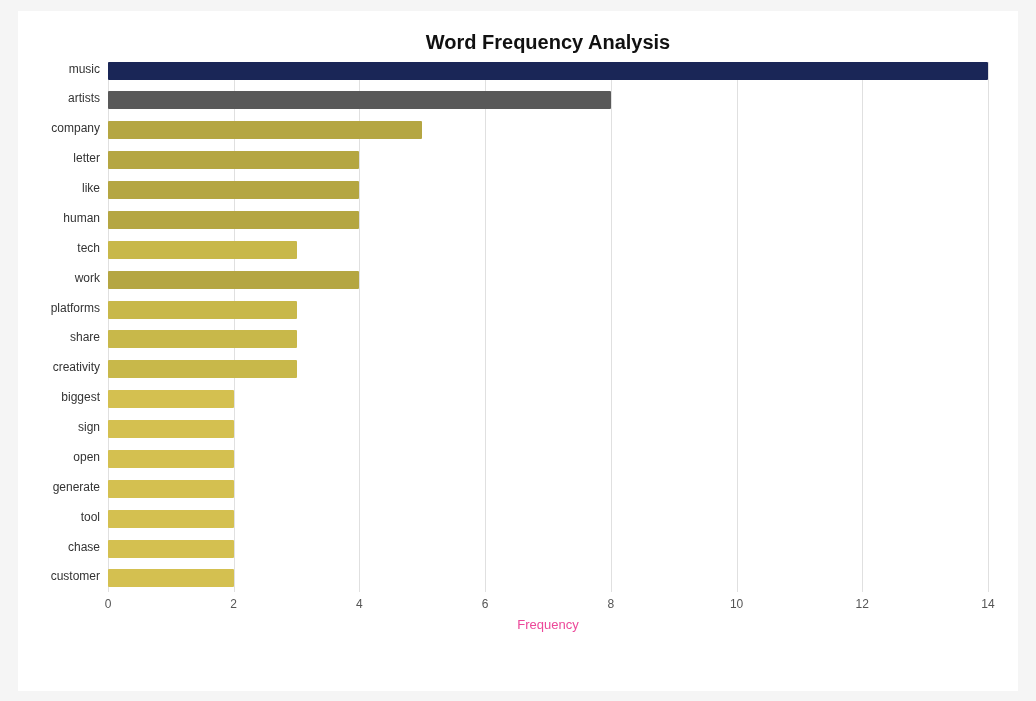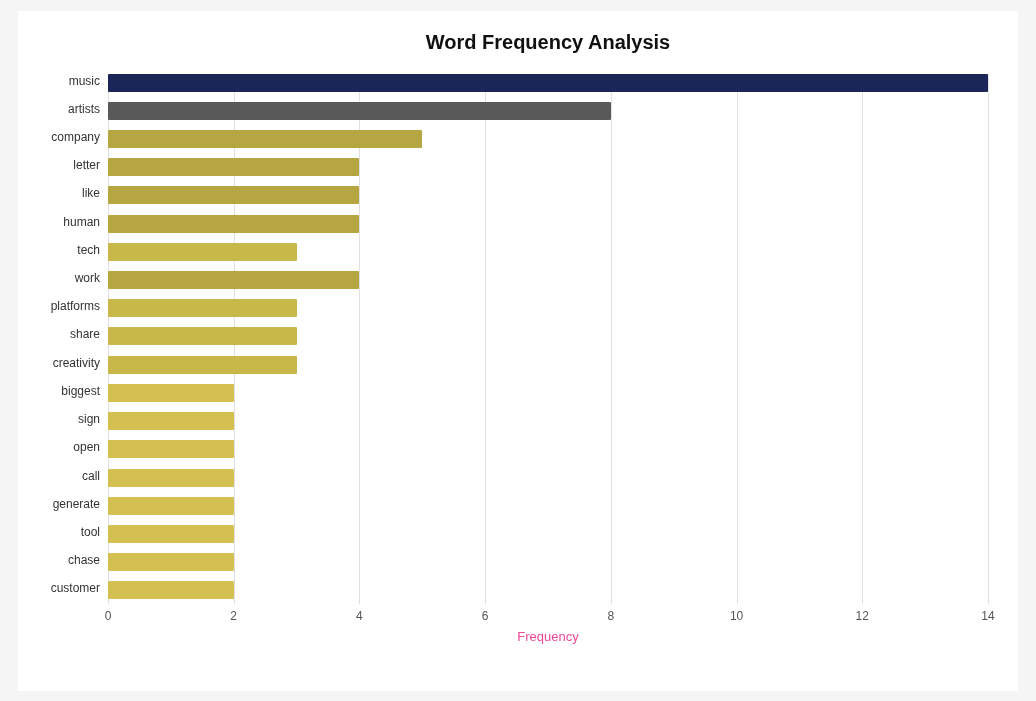--- a/index.html
+++ b/index.html
@@ -16,21 +16,21 @@
       background: #fff;
       width: 1000px;
       height: 680px;
       padding: 20px 30px 60px 90px;
       position: relative;
     }
     .chart-title {
       text-align: center;
       font-size: 20px;
       font-weight: bold;
-      margin-bottom: 20px;
+      margin-bottom: 8px;
       color: #111;
     }
     .chart-area {
       position: relative;
       width: 100%;
       height: 570px;
     }
     .bars-section {
       position: absolute;
       left: 0;
@@ -169,24 +169,20 @@
         </div>
         <div class="bar-row">
           <span class="bar-label">sign</span>
           <div class="bar" style="width: 14.2857%; background-color: rgb(212, 192, 80);"></div>
         </div>
         <div class="bar-row">
           <span class="bar-label">open</span>
           <div class="bar" style="width: 14.2857%; background-color: rgb(212, 192, 80);"></div>
         </div>
         <div class="bar-row">
-          <span class="bar-label">call</span>
-          <div class="bar" style="width: 14.2857%; background-color: rgb(212, 192, 80);"></div>
-        </div>
-        <div class="bar-row">
           <span class="bar-label">generate</span>
           <div class="bar" style="width: 14.2857%; background-color: rgb(212, 192, 80);"></div>
         </div>
         <div class="bar-row">
           <span class="bar-label">tool</span>
           <div class="bar" style="width: 14.2857%; background-color: rgb(212, 192, 80);"></div>
         </div>
         <div class="bar-row">
           <span class="bar-label">chase</span>
           <div class="bar" style="width: 14.2857%; background-color: rgb(212, 192, 80);"></div>

